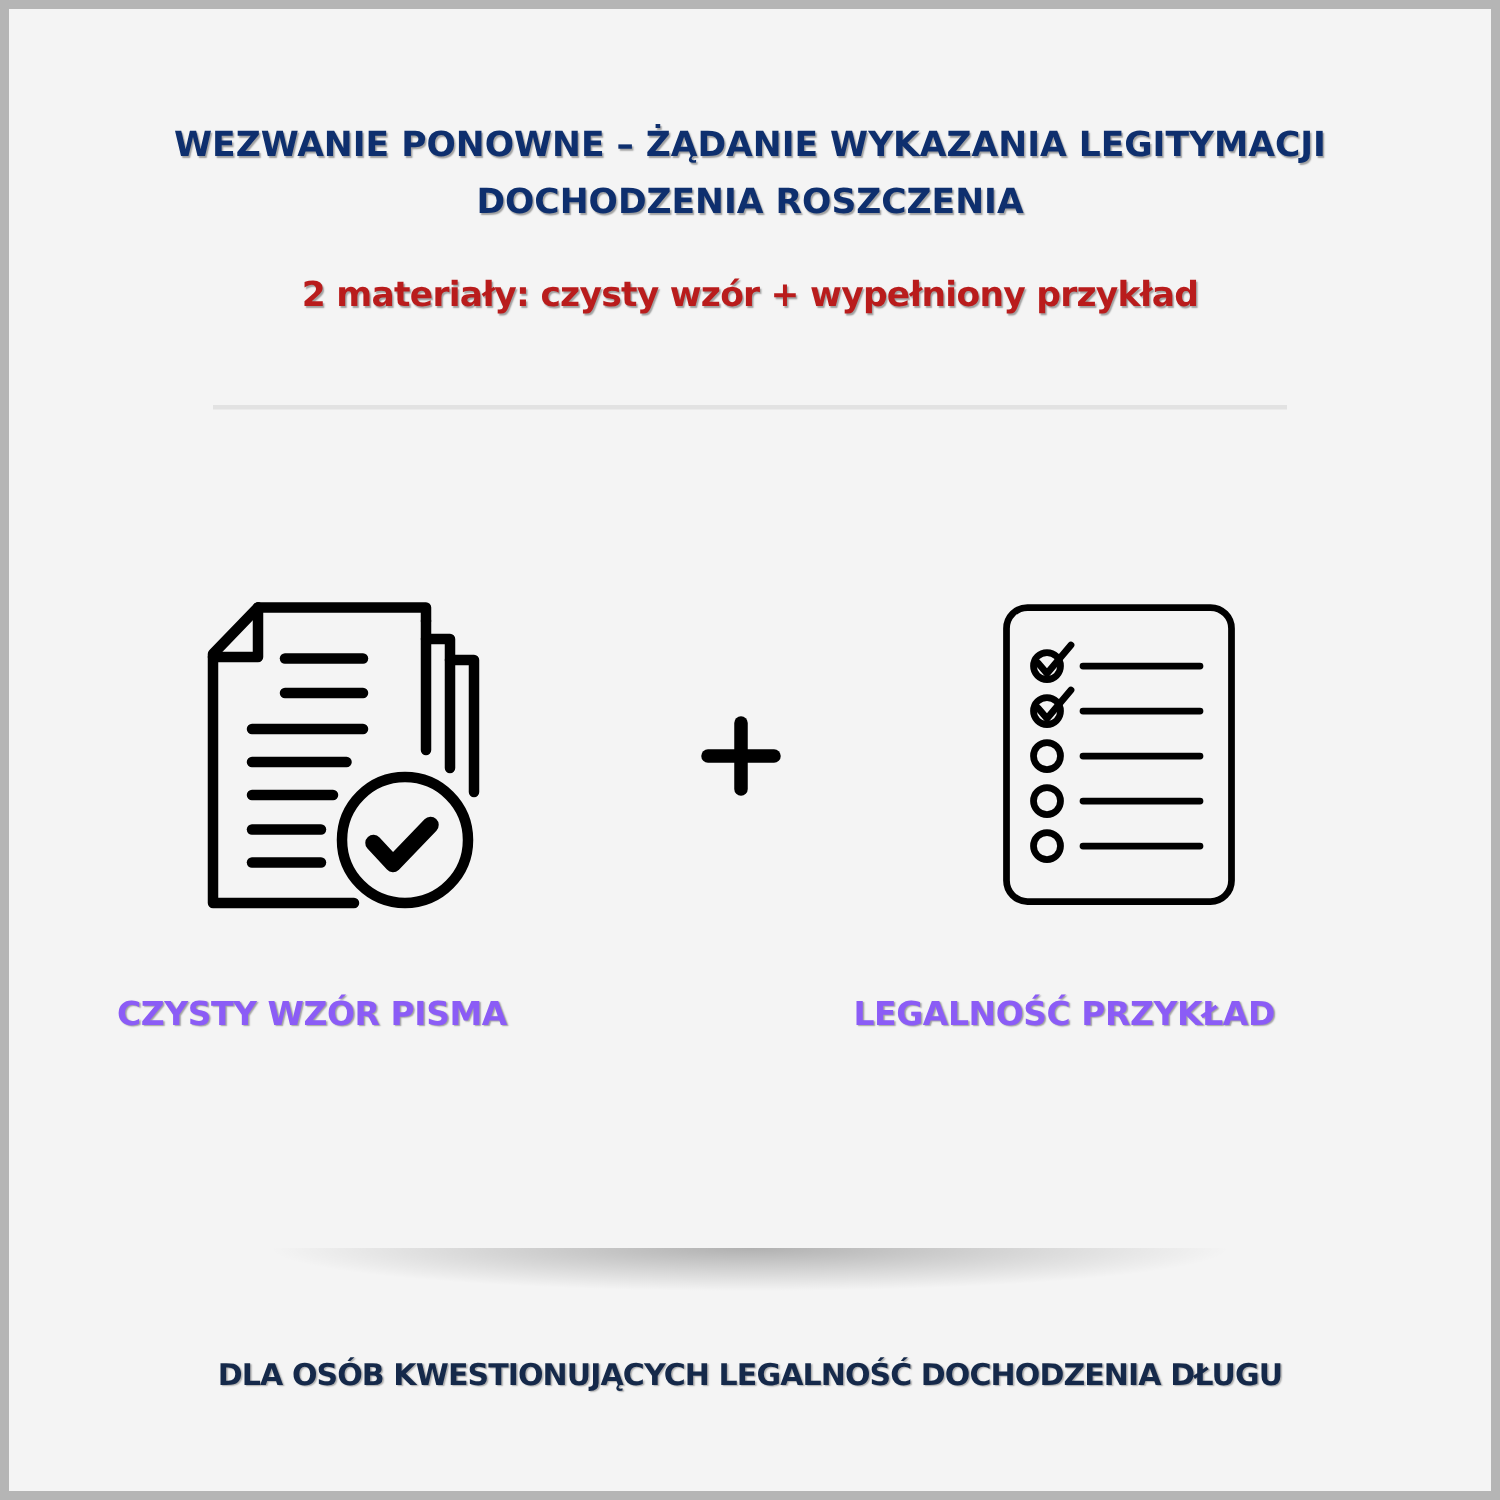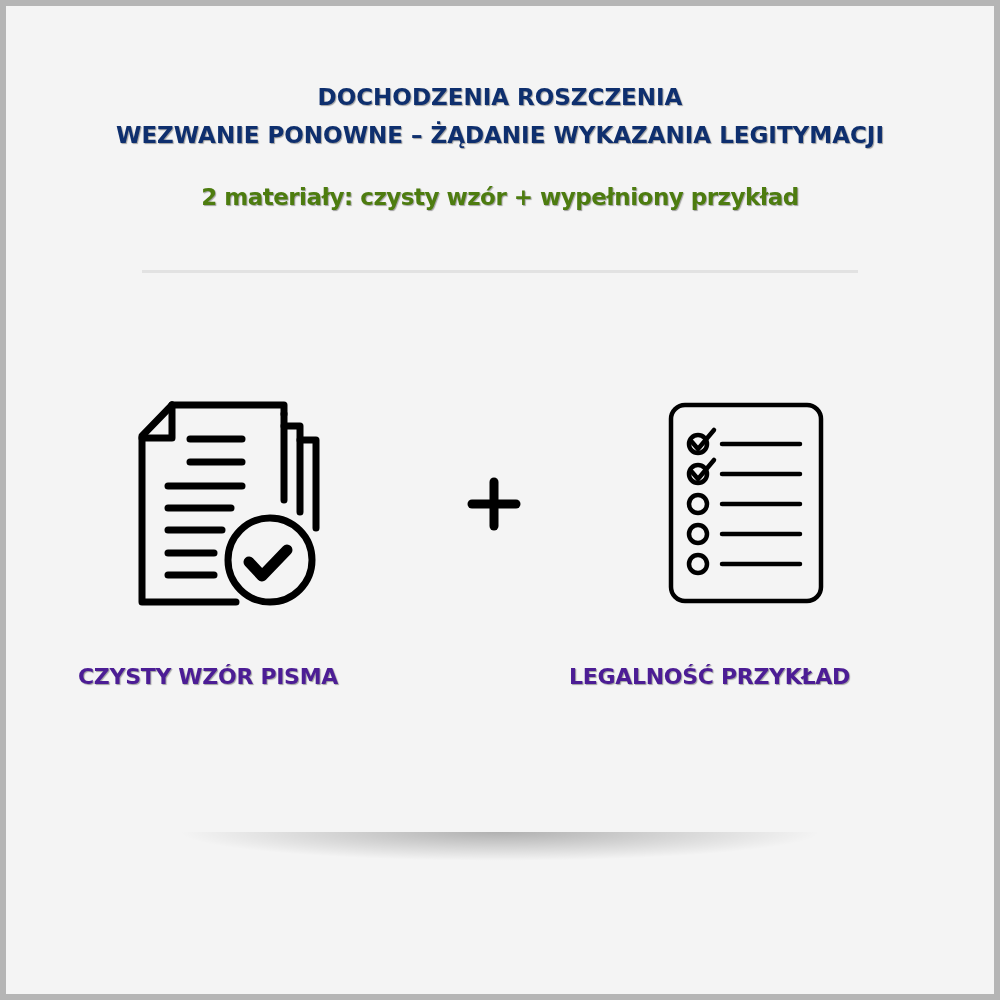--- a/index.html
+++ b/index.html
@@ -10,56 +10,56 @@
   }
   .title {
     position: absolute; left: 0; top: 72px; width: 988px; text-align: center;
     font-family: "DejaVu Sans", sans-serif; font-weight: bold; font-size: 23px;
     line-height: 38px; color: #0e2f6e; letter-spacing: 0px;
     text-shadow: 1px 1px 1px rgba(0,0,0,0.35);
   }
   .subtitle {
     position: absolute; left: 0; top: 178px; width: 988px; text-align: center;
     font-family: "DejaVu Sans", sans-serif; font-weight: bold; font-size: 23px;
-    color: #4d7c0f; text-shadow: 1px 1px 1px rgba(0,0,0,0.35);
+    color: #b91c1c; text-shadow: 1px 1px 1px rgba(0,0,0,0.35);
     letter-spacing: -0.5px;
   }
   .divider {
     position: absolute; left: 136px; top: 264px; width: 716px; height: 3px;
     background: #e2e2e2;
   }
   .icon-left { position: absolute; left: 128px; top: 394px; width: 190px; height: 206px; }
   .icon-plus { position: absolute; left: 458px; top: 468px; width: 60px; height: 60px; }
   .icon-right { position: absolute; left: 660px; top: 394px; width: 162px; height: 206px; }
   .label {
     position: absolute; top: 658px;
     font-family: "DejaVu Sans", sans-serif; font-weight: bold; font-size: 22px;
-    color: #4c1d95; text-shadow: 1px 1px 1px rgba(0,0,0,0.35);
+    color: #8b5cf6; text-shadow: 1px 1px 1px rgba(0,0,0,0.35);
     white-space: nowrap; letter-spacing: -0.3px;
   }
   .label-left { left: 72px; }
   .label-right { left: 563px; }
   .shadow-bar {
     position: absolute; left: 94px; top: 826px; width: 800px; height: 36px;
     background: radial-gradient(ellipse 50% 100% at 50% 0%, rgba(0,0,0,0.28), rgba(0,0,0,0) 80%);
   }
   .footer {
     position: absolute; left: 0; top: 898px; width: 988px; text-align: center;
     font-family: "DejaVu Sans", sans-serif; font-weight: bold; font-size: 20px;
     color: #15294a; text-shadow: 1px 1px 1px rgba(0,0,0,0.3);
     letter-spacing: -0.6px;
   }
 </style>
 </head>
 <body>
 
 <div class="card">
   <div class="title">
+    <div>WEZWANIE PONOWNE – ŻĄDANIE WYKAZANIA LEGITYMACJI</div>
     <div>DOCHODZENIA ROSZCZENIA</div>
-    <div>WEZWANIE PONOWNE – ŻĄDANIE WYKAZANIA LEGITYMACJI</div>
   </div>
   <div class="subtitle">2 materiały: czysty wzór + wypełniony przykład</div>
   <div class="divider"></div>
 
   <svg class="icon-left" viewBox="0 0 190 206" fill="none" stroke="#000" stroke-width="7" stroke-linecap="round" stroke-linejoin="round">
 
     <path d="M150 14 V100"></path>
     <path d="M150 26 H166 V112"></path>
     <path d="M166 40 H182 V128"></path>
 
@@ -101,13 +101,14 @@
     <path d="M56 134 H134"></path>
     <circle cx="32" cy="164" r="9"></circle>
     <path d="M56 164 H134"></path>
   </svg>
 
   <div class="label label-left">CZYSTY WZÓR PISMA</div>
   <div class="label label-right">LEGALNOŚĆ PRZYKŁAD</div>
 
   <div class="shadow-bar"></div>
 
+  <div class="footer">DLA OSÓB KWESTIONUJĄCYCH LEGALNOŚĆ DOCHODZENIA DŁUGU</div>
 </div>
 
 </body></html>

